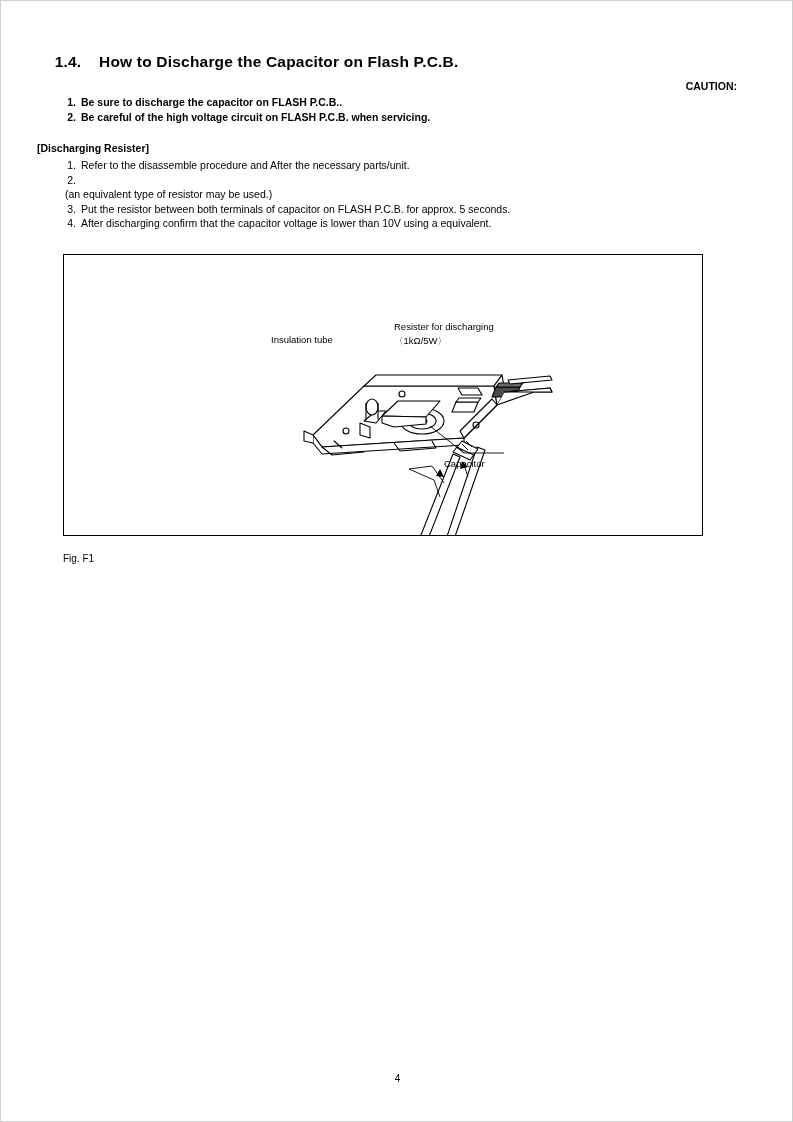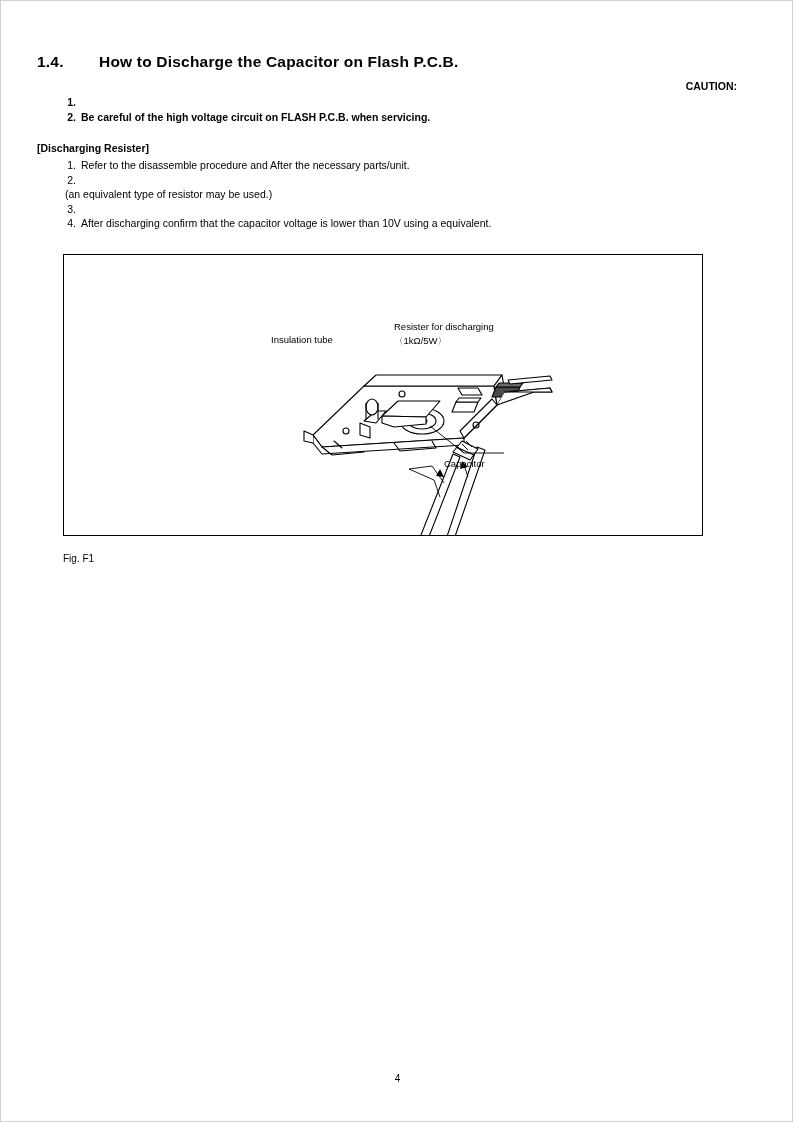--- a/index.html
+++ b/index.html
@@ -35,20 +35,21 @@
     display: flex;
     align-items: baseline;
     font-weight: bold;
     font-size: 15.5px;
     letter-spacing: 0.2px;
     margin: 0 0 9px 0;
   }
   .heading .num {
     width: 62px;
     flex: 0 0 62px;
+    text-align: center;
   }
   .heading .title {
     flex: 1;
   }
   
   .caution-label {
     font-weight: bold;
     font-size: 10.5px;
     margin: 6px 0 3px 0;
     text-align: right;
@@ -141,20 +142,21 @@
 
     <div class="heading">
       <span class="num">1.4.</span>
       <span class="title">How to Discharge the Capacitor on Flash P.C.B.</span>
     </div>
 
     <div class="caution-label">CAUTION:</div>
     <ul class="numlist caution-list">
       <li>
         <span class="idx">1.</span>
+        <span class="txt">Be sure to discharge the capacitor on FLASH P.C.B..</span>
       </li>
       <li>
         <span class="idx">2.</span>
         <span class="txt">Be careful of the high voltage circuit on FLASH P.C.B. when servicing.</span>
       </li>
     </ul>
 
     <div class="section-label">[Discharging Resister]</div>
     <ul class="numlist proc-list">
       <li>
@@ -162,20 +164,21 @@
         <span class="txt">Refer to the disassemble procedure and After the necessary parts/unit.</span>
       </li>
       <li>
         <span class="idx">2.</span>
       </li>
     </ul>
     <div class="sub-line">(an equivalent type of resistor may be used.)</div>
     <ul class="numlist proc-list">
       <li>
         <span class="idx">3.</span>
+        <span class="txt">Put the resistor between both terminals of capacitor on FLASH P.C.B. for approx. 5 seconds.</span>
       </li>
       <li>
         <span class="idx">4.</span>
         <span class="txt">After discharging confirm that the capacitor voltage is lower than 10V using a equivalent.</span>
       </li>
     </ul>
 
   </div>
 
   <div class="figure-box">

